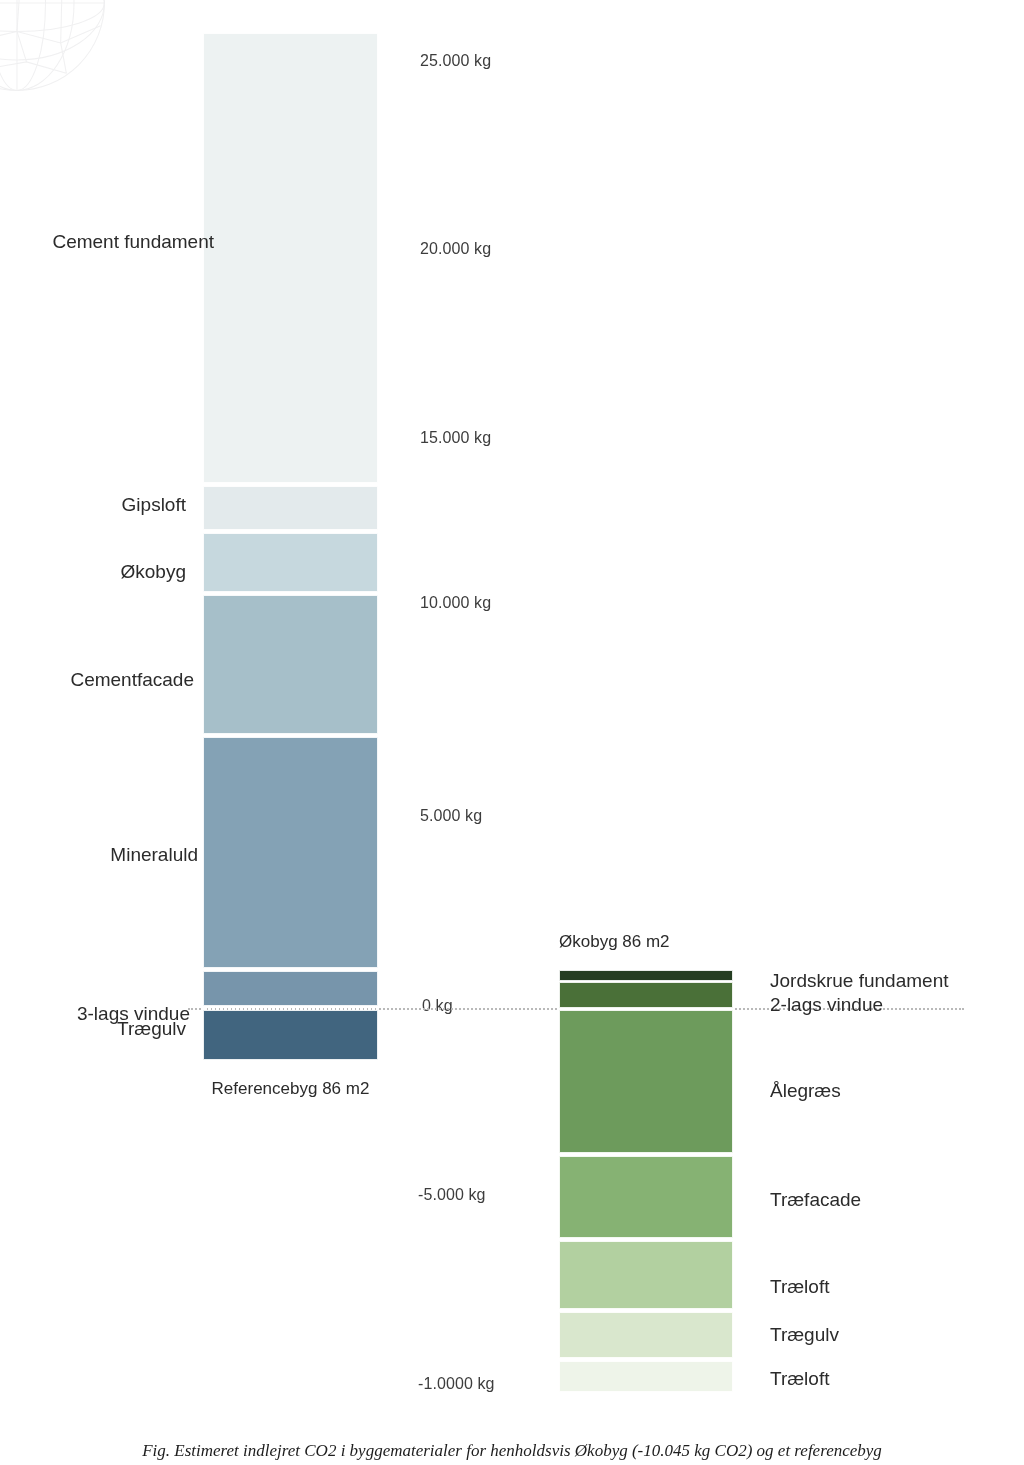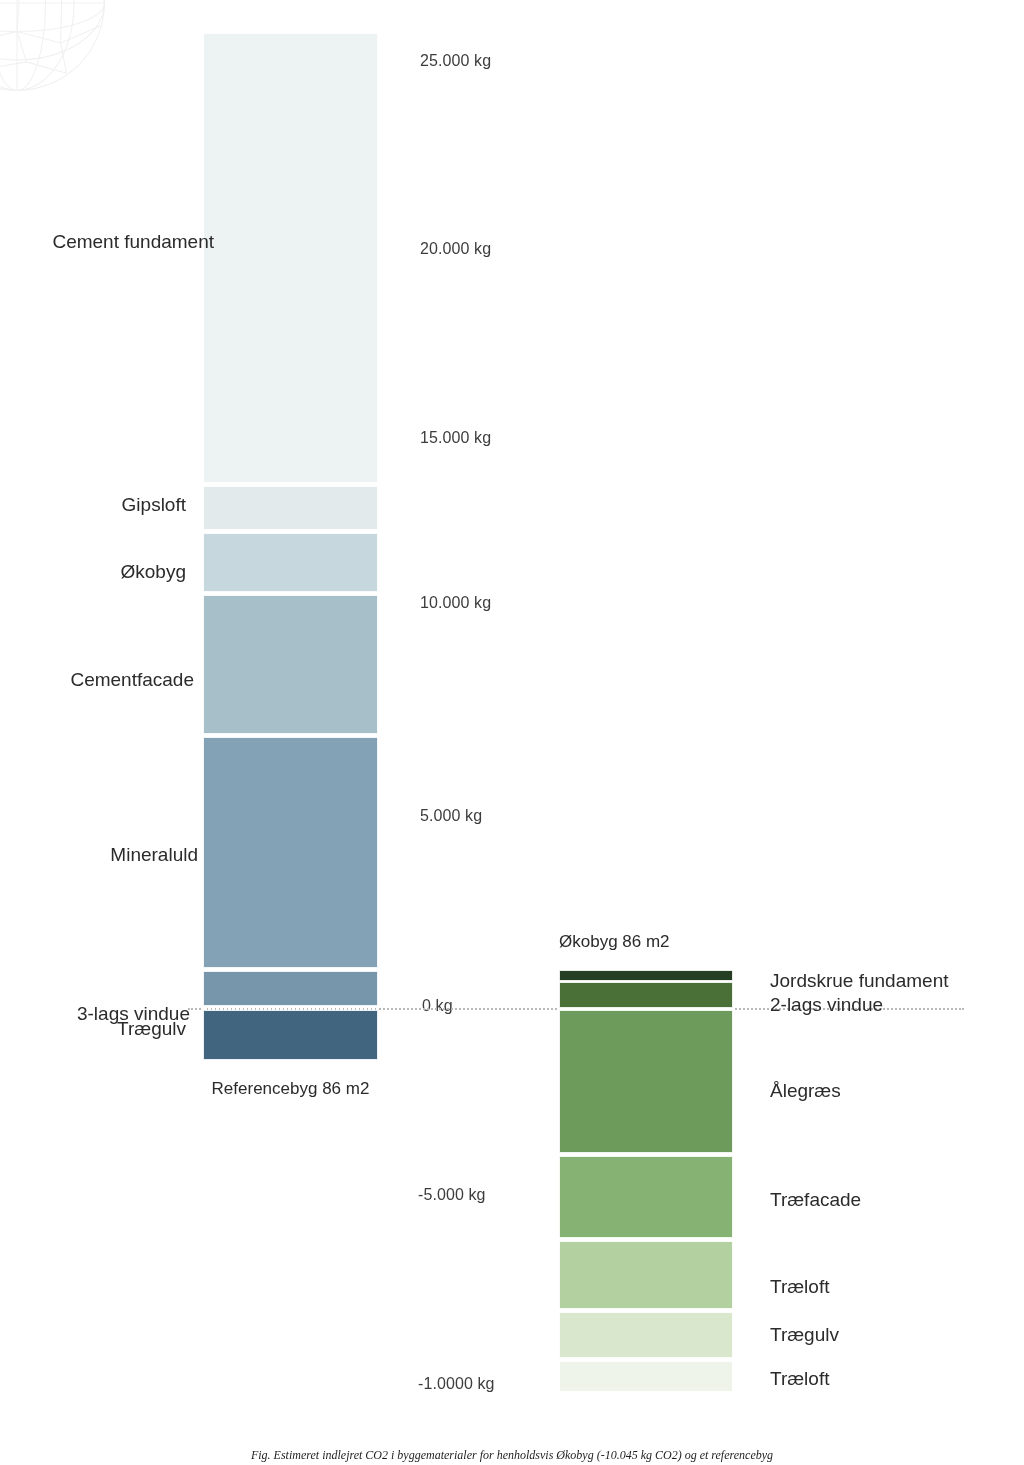--- a/index.html
+++ b/index.html
@@ -60,21 +60,21 @@
     color:#2b2b2b;
     white-space:nowrap;
   }
   
   #caption{
     position:absolute;
     left:0;right:0;bottom:2px;
     text-align:center;
     font-family:"Liberation Serif","DejaVu Serif",serif;
     font-style:italic;
-    font-size:12px;
+    font-size:17px;
     color:#1d1d1d;
     padding:0 70px;
     line-height:1.35;
   }
 </style>
 </head>
 <body>
 
 <svg id="globe-deco" viewBox="0 0 200 200" aria-hidden="true">
   <g fill="none" stroke="#e2e2e4" stroke-width="1.1">

